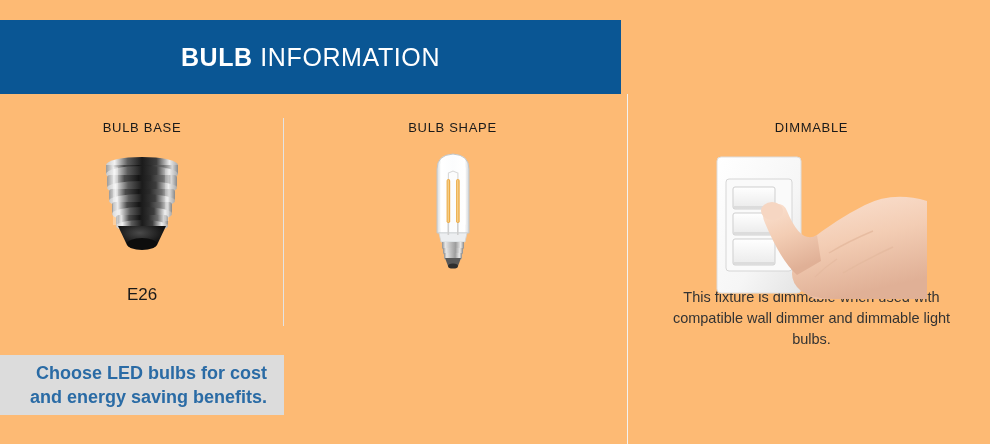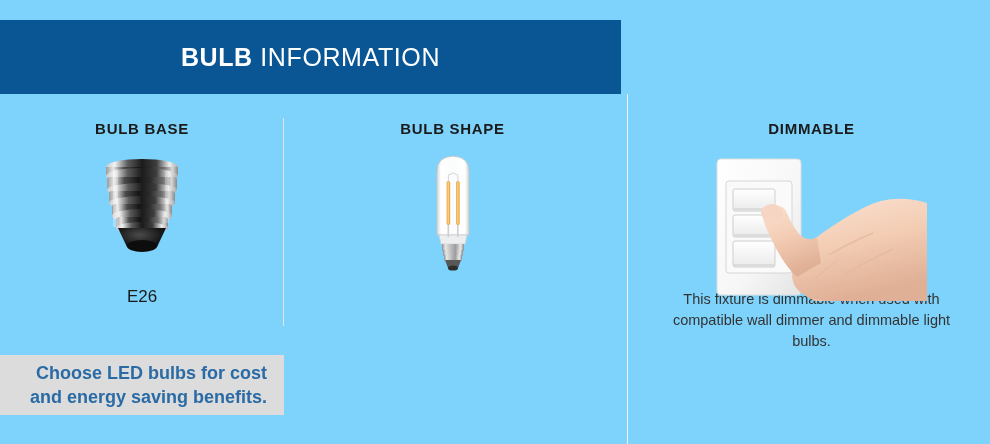--- a/index.html
+++ b/index.html
@@ -13,21 +13,21 @@
     font-family: "Liberation Sans", sans-serif;
     color: #231f20;
     overflow: hidden;
     position: relative;
   }
 
   .page {
     position: relative;
     width: 990px;
     height: 444px;
-    background: #7dd3fc;
+    background: #fdba74;
   }
 
   
   .header-row {
     position: absolute;
     top: 20px;
     left: 0;
     width: 990px;
     height: 74px;
   }
@@ -87,22 +87,22 @@
     position: absolute;
     top: 0px;
     left: 627px;
     width: 1px;
     height: 350px;
     background: #f2f2f2;
   }
 
   .col-title {
     margin-top: 26px;
-    font-size: 15px;
-    font-weight: 700;
+    font-size: 13px;
+    font-weight: 400;
     letter-spacing: 0.7px;
     color: #1a1a1a;
   }
 
   .figure {
     position: relative;
     height: 130px;
     margin-top: 14px;
   }
 

